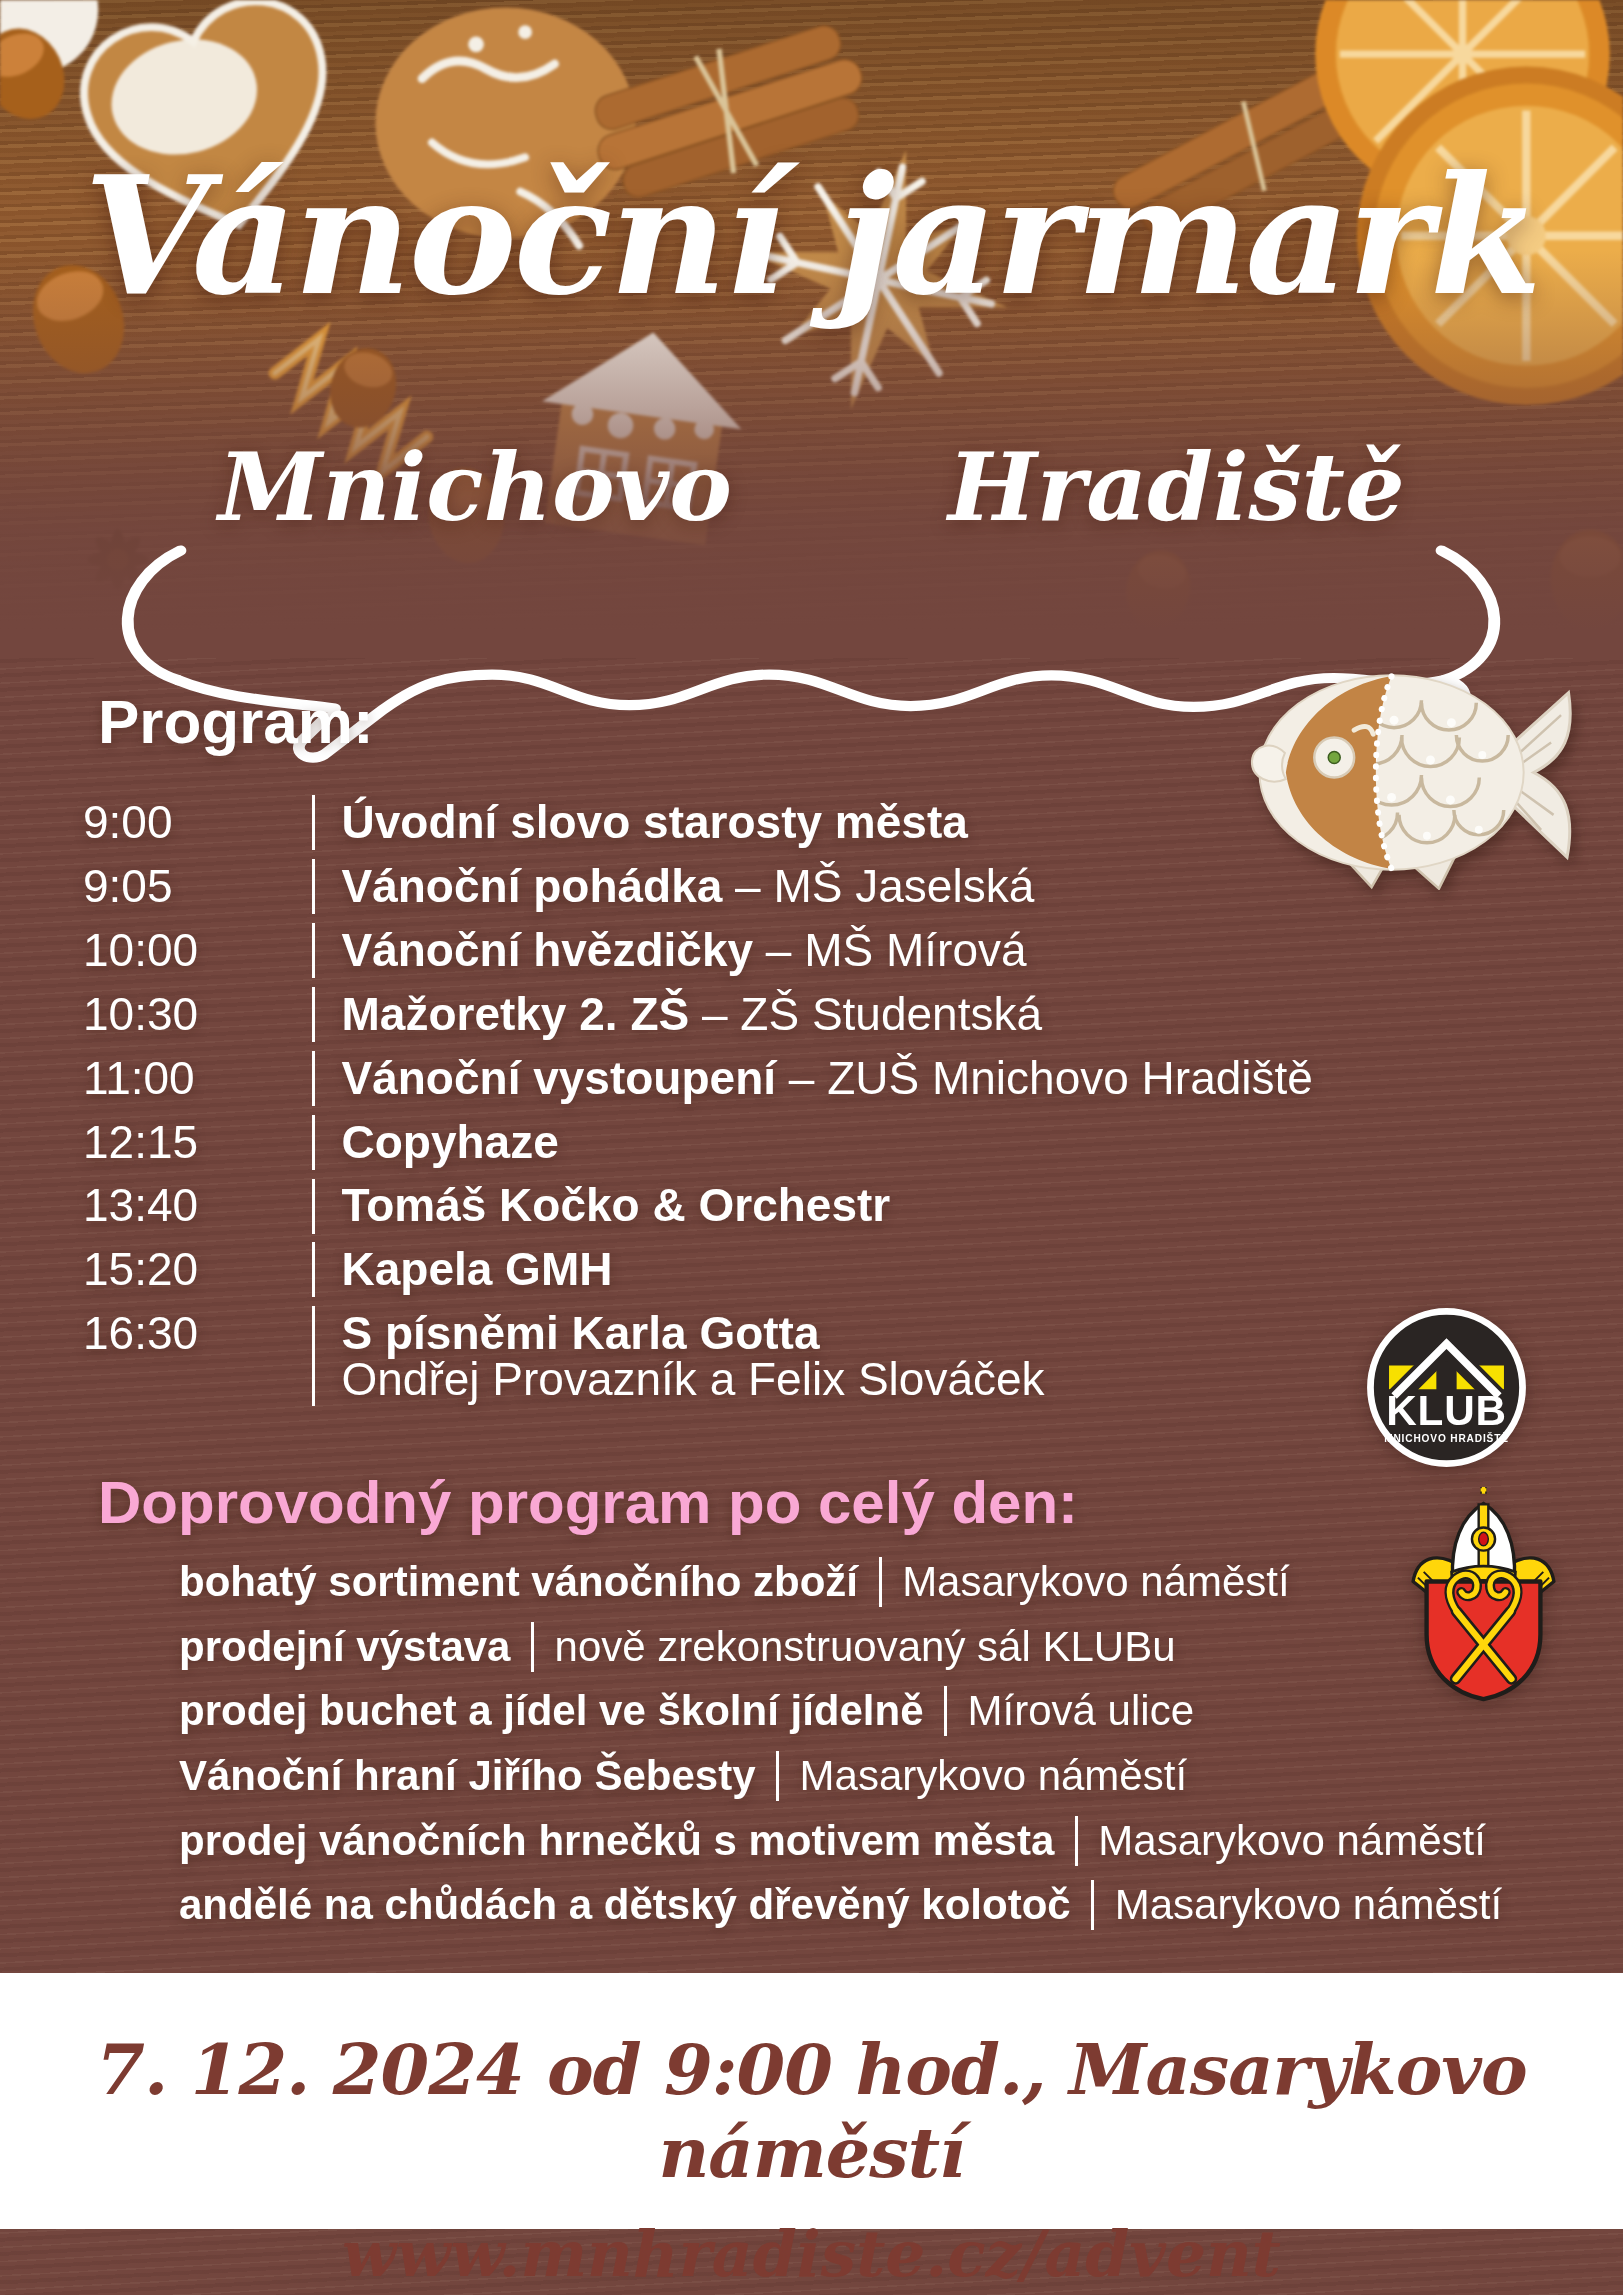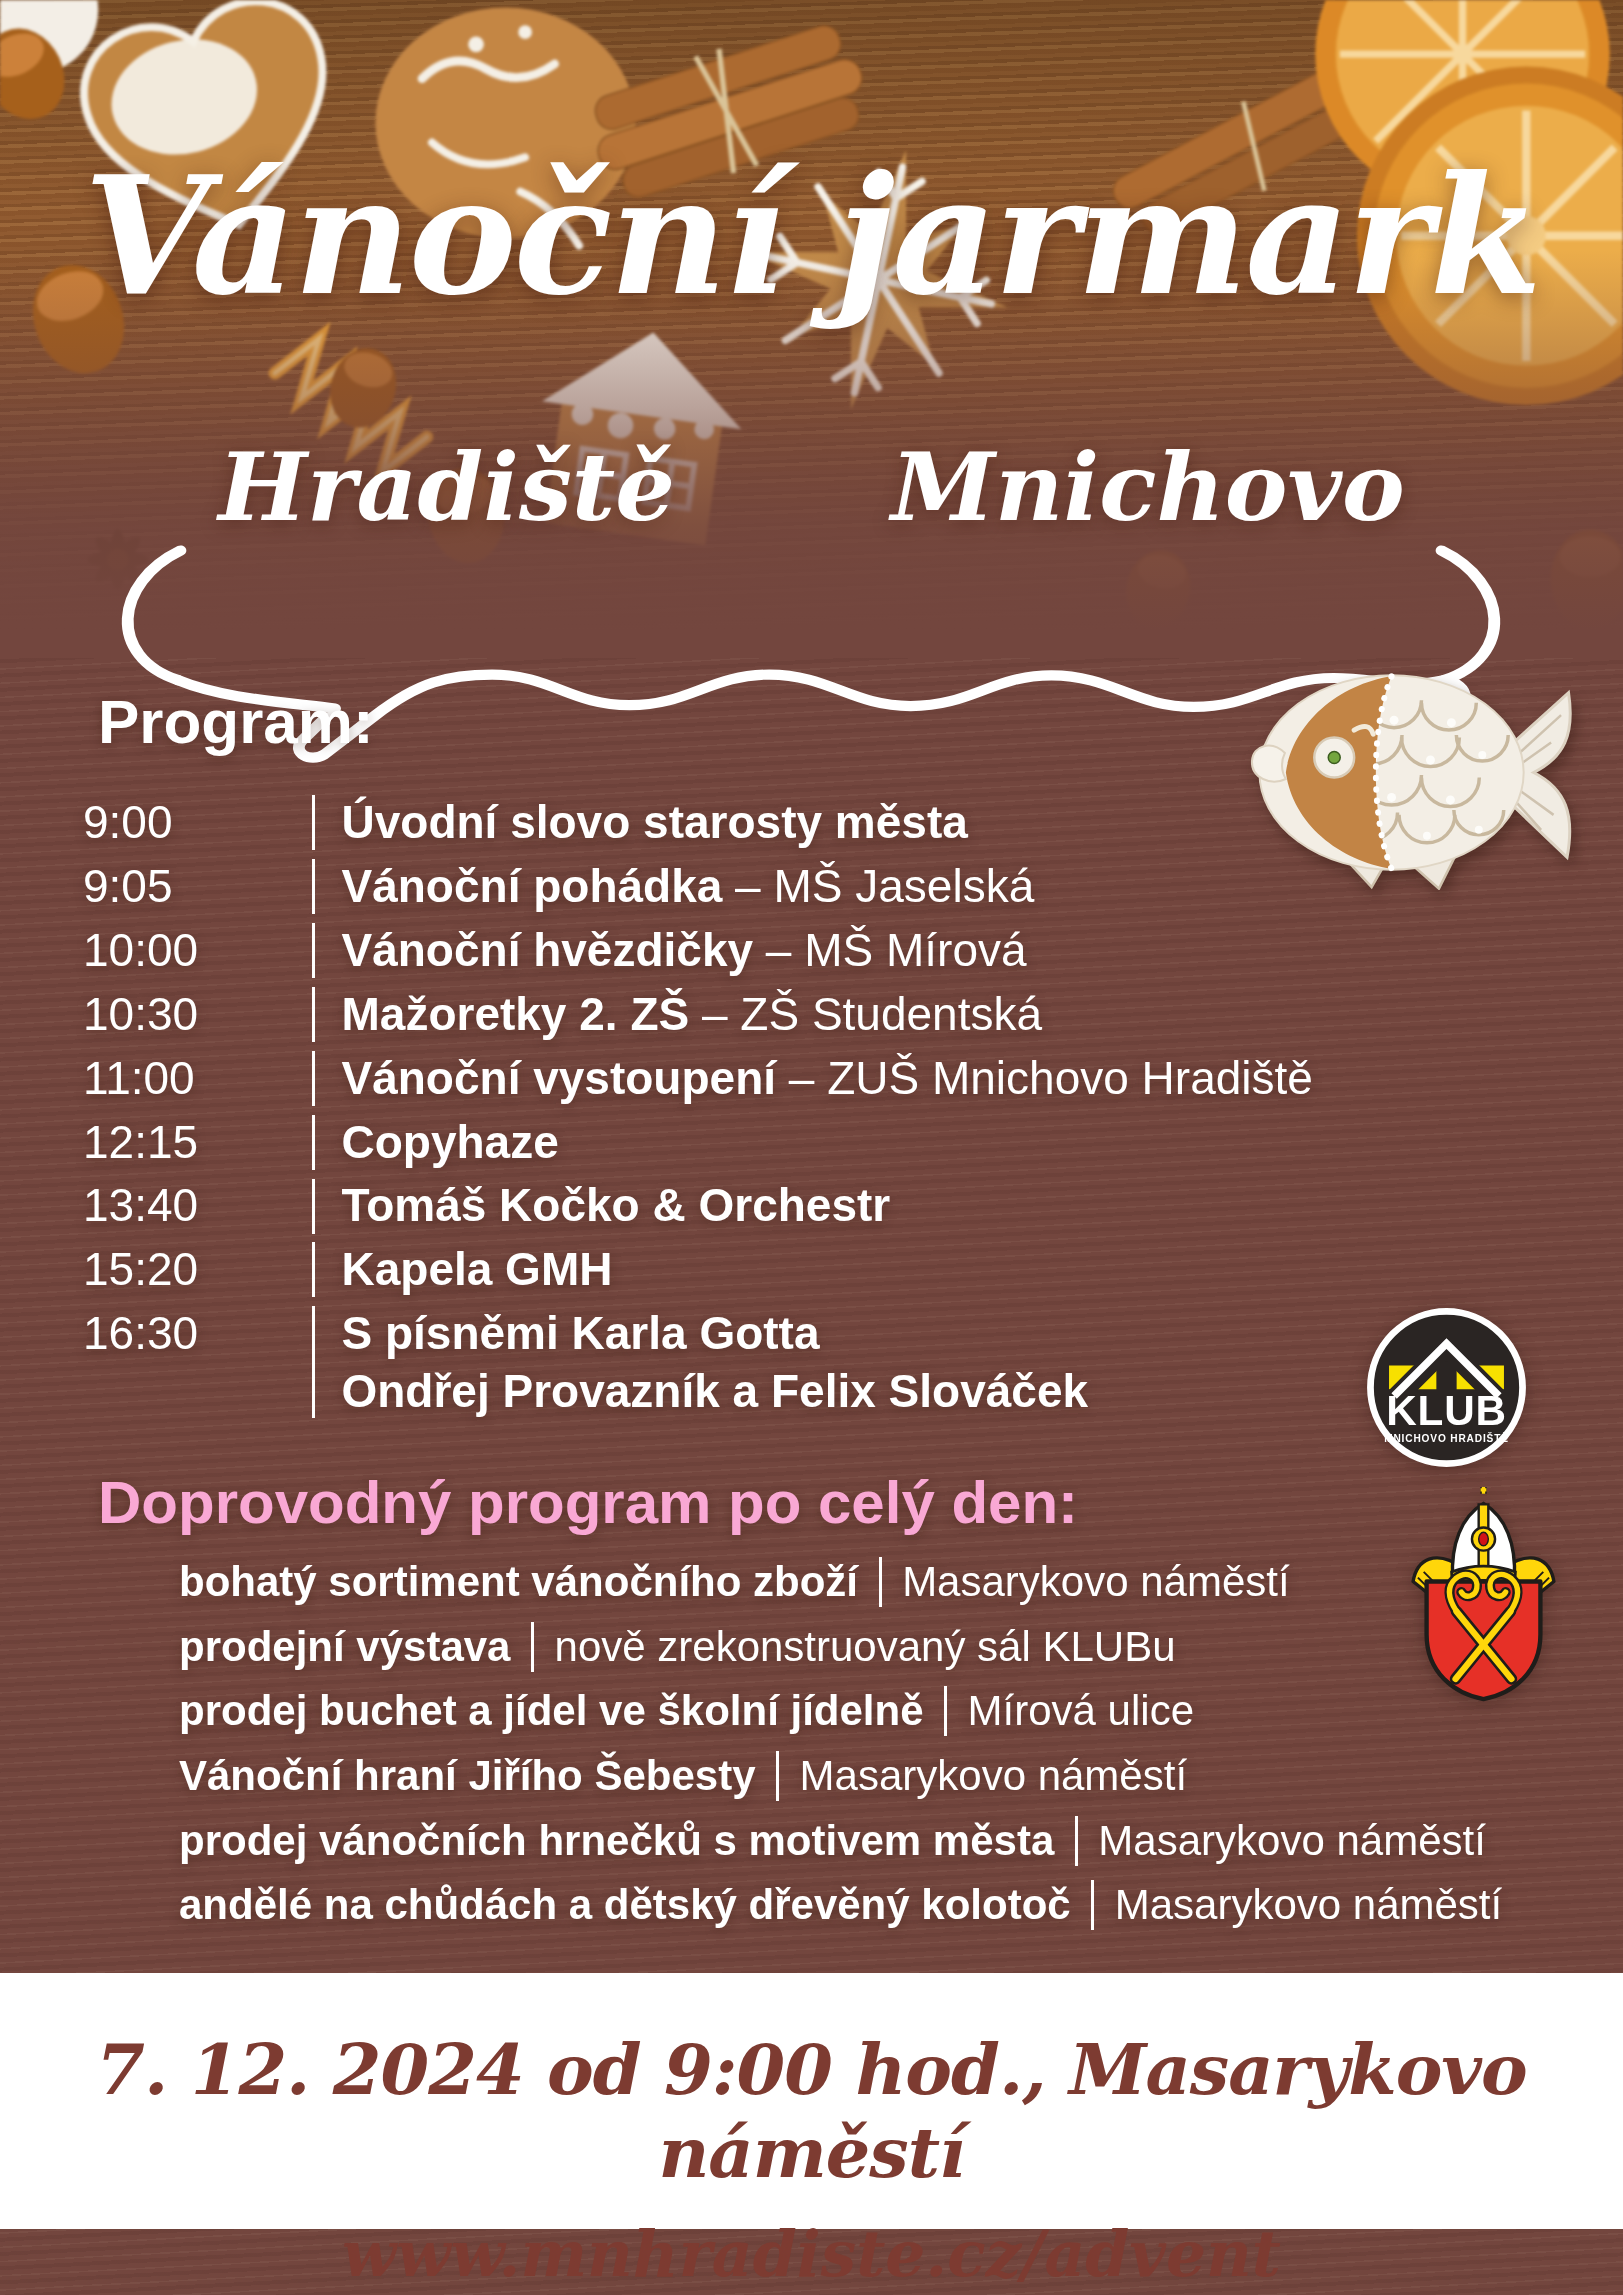--- a/index.html
+++ b/index.html
@@ -36,21 +36,21 @@
   .ph{position:absolute;top:686px;left:98px;margin:0;color:#fff;
       font-size:62px;font-weight:700;text-shadow:0 2.9px 11.8px rgba(50,20,10,.35);}
   .plist{position:absolute;top:799px;left:83px;width:1453px;color:#fff;
       text-shadow:0 2.9px 11.8px rgba(50,20,10,.35);}
   .prow{display:flex;align-items:flex-start;margin-bottom:16.7px;font-size:46px;line-height:1.0;}
   .ptime{width:206px;font-weight:400;flex:none;}
   .pbar{width:3.4px;background:#fff;align-self:stretch;min-height:55px;
         margin:-3.9px 26.5px -3.9px 22.6px;flex:none;}
   .ptext{font-weight:700;padding-top:0;}
   .ptext .detail{font-weight:400;}
-  .extra{margin-top:12px;font-weight:700;}
+  .extra{margin-top:0;font-weight:400;}
   
   .sh{position:absolute;top:1468px;left:98px;margin:0;color:#f9a8d4;
       font-size:60px;font-weight:700;text-shadow:0 2.9px 11.8px rgba(50,20,10,.35);}
   .slist{position:absolute;top:1557px;left:179px;width:1384px;color:#fff;
       text-shadow:0 2.9px 11.8px rgba(50,20,10,.35);}
   .srow{display:flex;align-items:center;margin-bottom:14.7px;font-size:42px;line-height:1.0;}
   .srow .sb{font-weight:700;}
   .sbar{width:2.9px;height:50px;background:#fff;margin:0 20.6px;flex:none;}
   .srow .sr{font-weight:400;}
   
@@ -185,22 +185,22 @@
             <ellipse rx="62" ry="17" transform="rotate(135)"></ellipse>
         </g>
         <circle r="22" fill="#70431f"></circle>
       </g>
     </svg>
     <div class="photo-fade"></div>
   </div>
 
   <h1 class="title">Vánoční jarmark</h1>
   <div class="subtitle">
+    <span>Mnichovo</span>
     <span>Hradiště</span>
-    <span>Mnichovo</span>
   </div>
 
   <svg class="swirl" width="1472" height="221" viewBox="0 0 3000 520" preserveAspectRatio="none">
     <g fill="none" stroke="#ffffff" stroke-width="24" stroke-linecap="round" stroke-linejoin="round">
       <path d="M 215,20 C 80,95 65,270 210,325"></path>
       <path d="M 2785,20 C 2920,95 2935,270 2790,325"></path>
       <path d="M 210,325
                C 300,368 420,376 530,392
                L 462,468
                C 442,496 478,520 508,500

